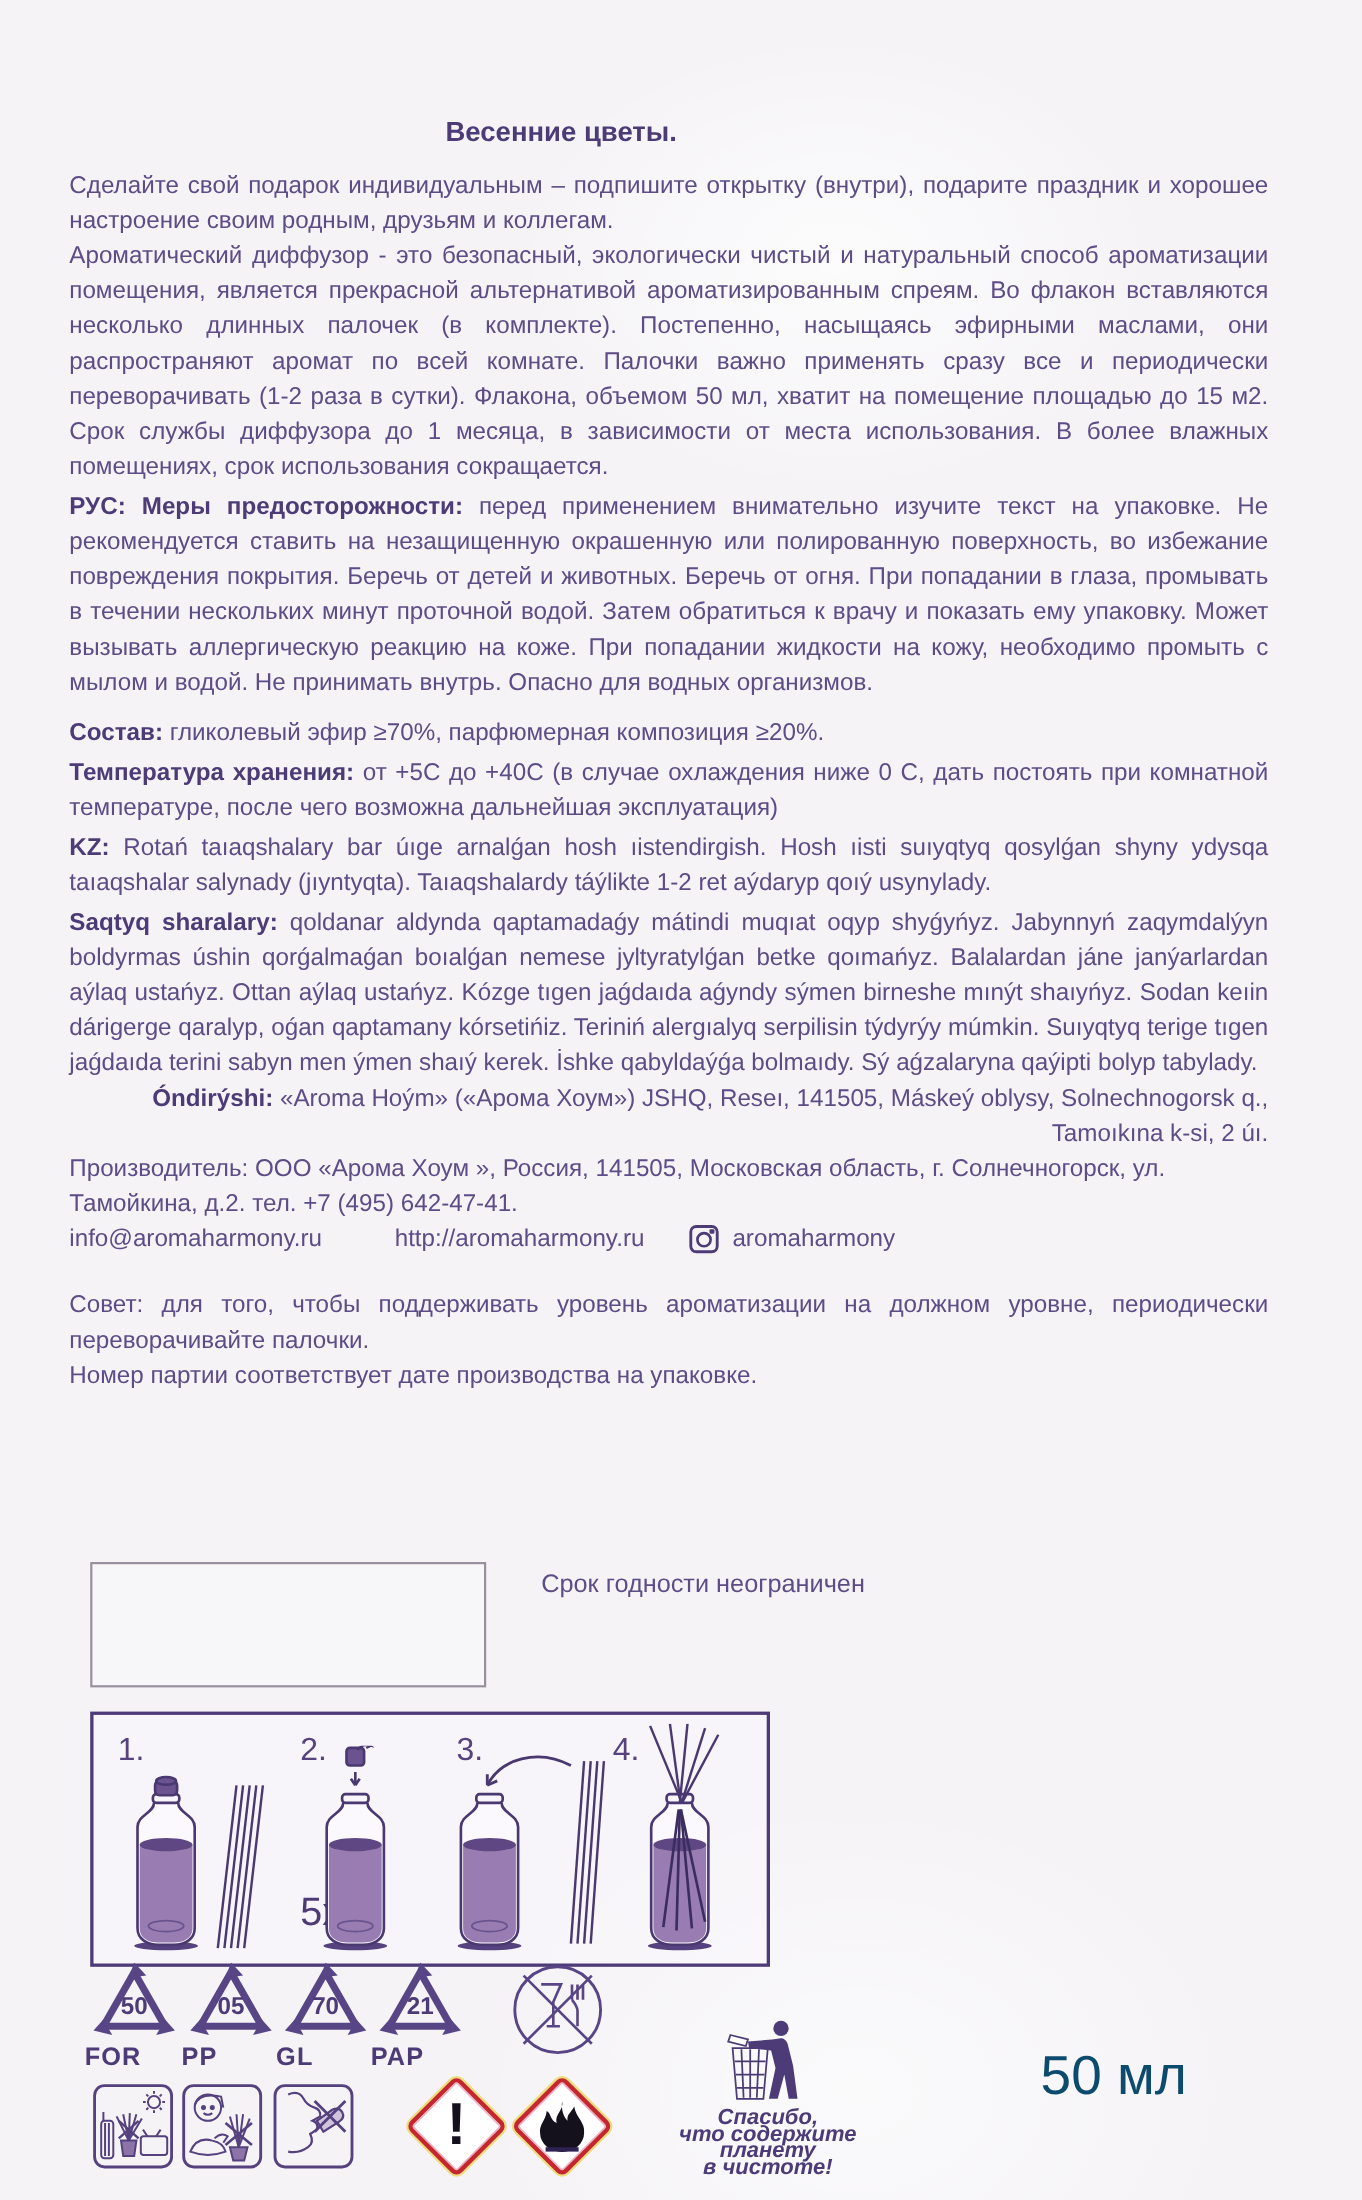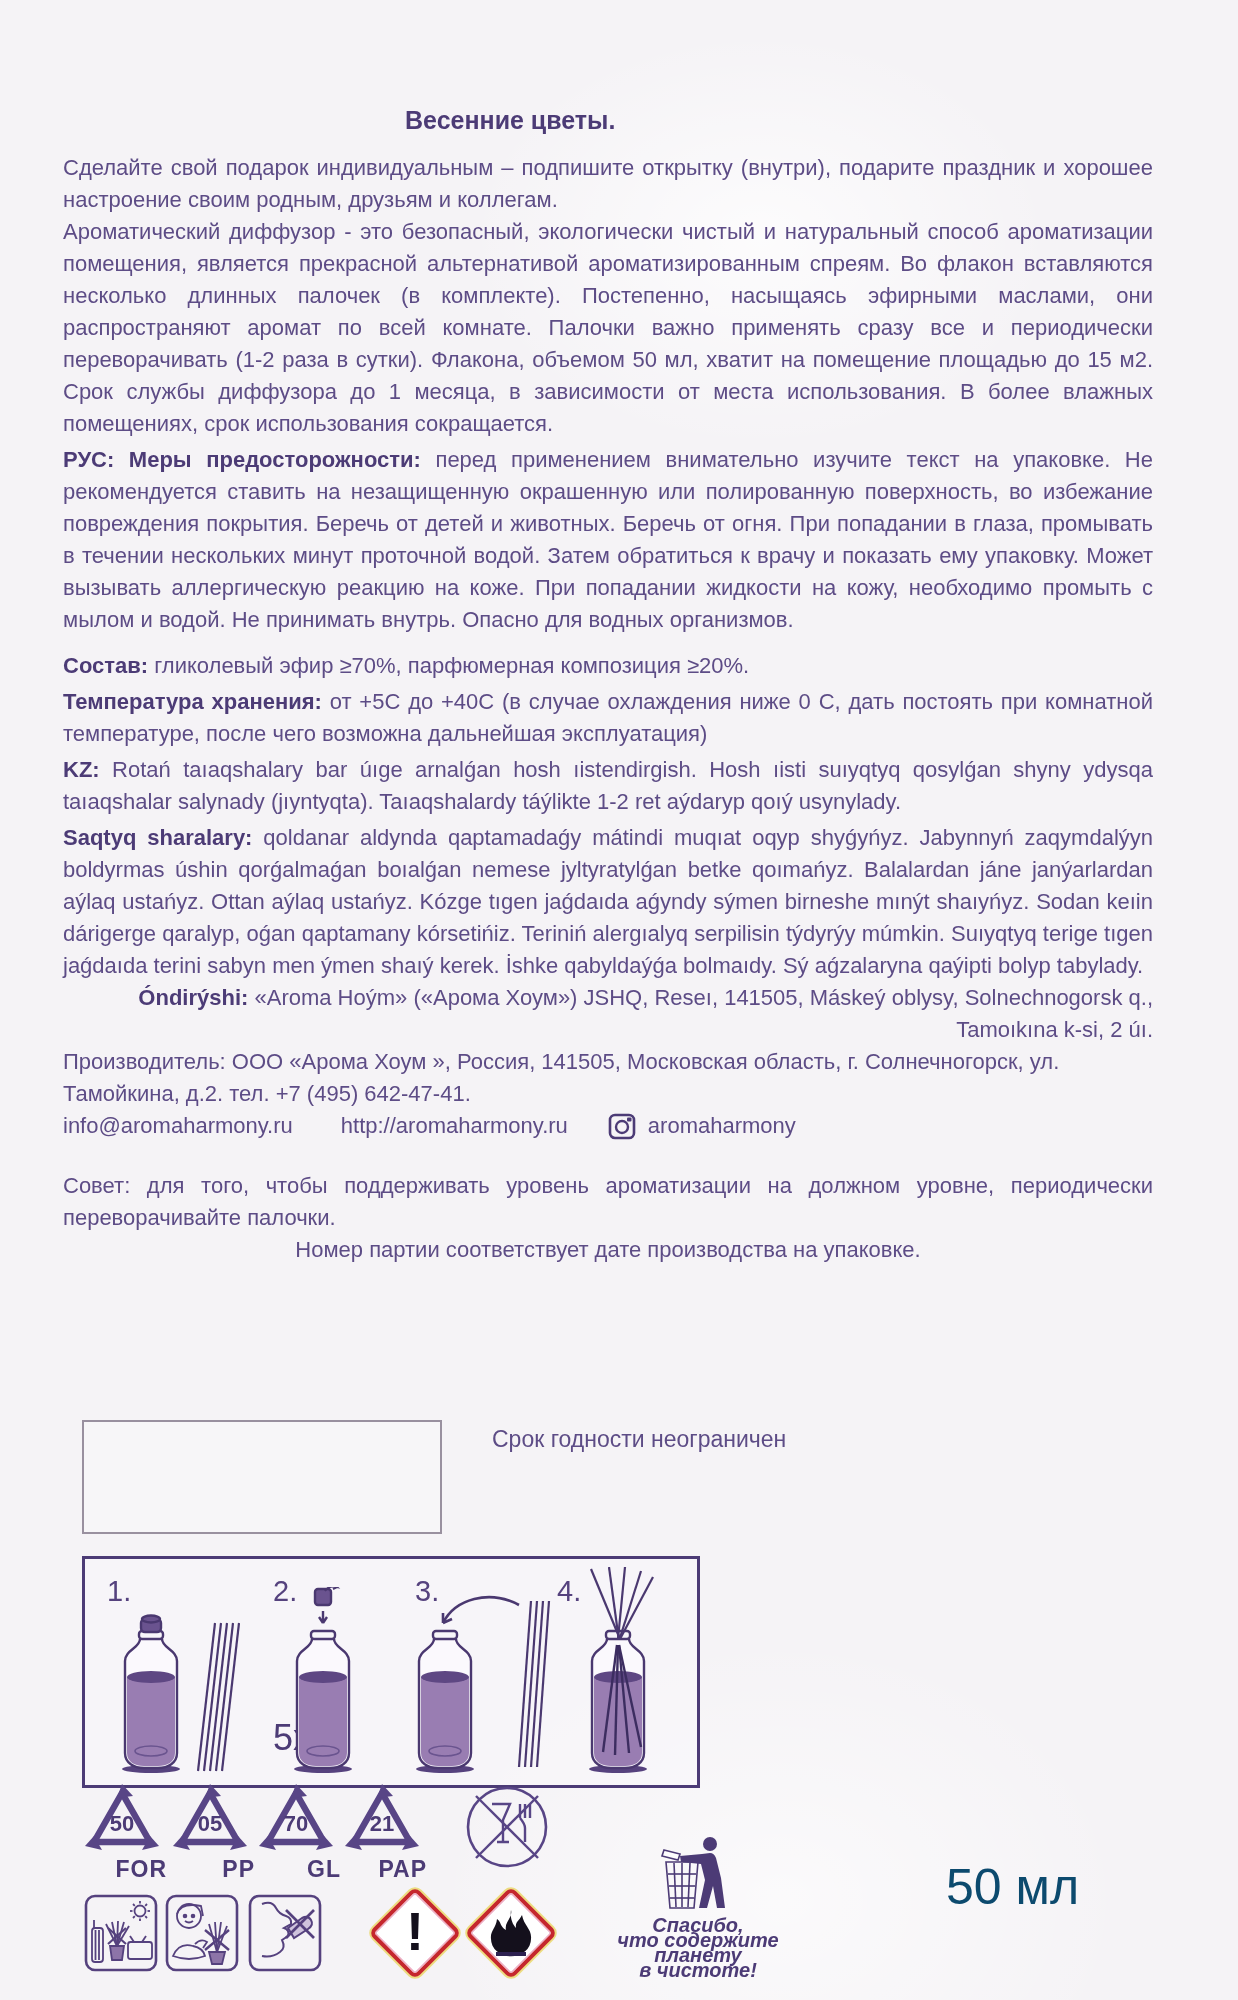--- a/index.html
+++ b/index.html
@@ -19,38 +19,38 @@
   .j{text-align:justify;}
   .title{font-weight:bold;font-size:25px;color:#4c3b76;text-align:left;margin-left:342px;}
   .mt-intro{margin-top:16px;}
   .mt-xs{margin-top:4px;}
   .mt-s{margin-top:14px;}
   .mt-manuf{}
   .mt-advice{margin-top:28px;}
   .lead{font-weight:bold;color:#4c3b76;}
   .contacts{display:flex;align-items:center;text-align:left;}
   .contacts .email{margin-right:48px;}
-  .contacts .website{margin-right:40px;}
+  .contacts .website{margin-right:40px;margin-left:18px;}
   .contacts .ig{margin-right:12px;display:inline-flex;}
   .batch-box{
     position:absolute;left:82px;top:1420px;width:356px;height:110px;
     border:2px solid #99909f;background:rgba(255,255,255,.25);
   }
   .shelf-life{position:absolute;left:492px;top:1426px;font-size:23px;color:#5d4c86;}
   .steps-box{
     position:absolute;left:82px;top:1556px;width:612px;height:226px;
     border:3px solid #4c3b76;background:rgba(250,248,252,.5);
   }
   .steps-inner{position:relative;width:100%;height:100%;}
   .step-num{position:absolute;font-size:29px;color:#55427e;}
   .fivex{position:absolute;left:188px;top:158px;font-size:36px;color:#4c3b76;}
   .icon-abs{position:absolute;}
   .recycle-label{
     position:absolute;top:1856px;font-weight:bold;font-size:23px;color:#4c3b76;
-    width:90px;text-align:right;letter-spacing:1px;
+    width:90px;text-align:left;letter-spacing:1px;
   }
   .ghs{
     position:absolute;width:86px;height:86px;
   }
   .ghs-diamond{
     position:absolute;left:14px;top:14px;width:58px;height:58px;
     transform:rotate(45deg);
     background:#fff;border:4px solid #c5272e;border-radius:7px;
     box-shadow:0 0 0 2px rgba(233,212,90,.75), inset 0 0 0 1.5px rgba(216,80,130,.45);
     display:flex;align-items:center;justify-content:center;
@@ -97,21 +97,21 @@
       <svg width="28" height="28" viewBox="0 0 28 28">
         <rect x="2" y="3" width="24" height="23" rx="5" fill="none" stroke="#4c3b76" stroke-width="2.6"></rect>
         <circle cx="14" cy="15" r="6" fill="none" stroke="#4c3b76" stroke-width="2.4"></circle>
         <rect x="19" y="5.5" width="4.5" height="4" rx="1" fill="#4c3b76"></rect>
       </svg>
     </span>
     <span>aromaharmony</span>
   </div>
 
   <p class="p j mt-advice">Совет: для того, чтобы поддерживать уровень ароматизации на должном уровне, периодически переворачивайте палочки.</p>
-  <p class="p" style="text-align:center">Номер партии соответствует дате производства на упаковке.</p>
+  <p class="p" style="text-align:left">Номер партии соответствует дате производства на упаковке.</p>
 </div>
 
 <div class="batch-box"></div>
 <div class="shelf-life">Срок годности неограничен</div>
 
 <div class="steps-box">
   <div class="steps-inner">
     <span class="step-num" style="left:22px;top:16px;">1.</span>
     <span class="step-num" style="left:188px;top:16px;">2.</span>
     <span class="step-num" style="left:330px;top:16px;">3.</span>

